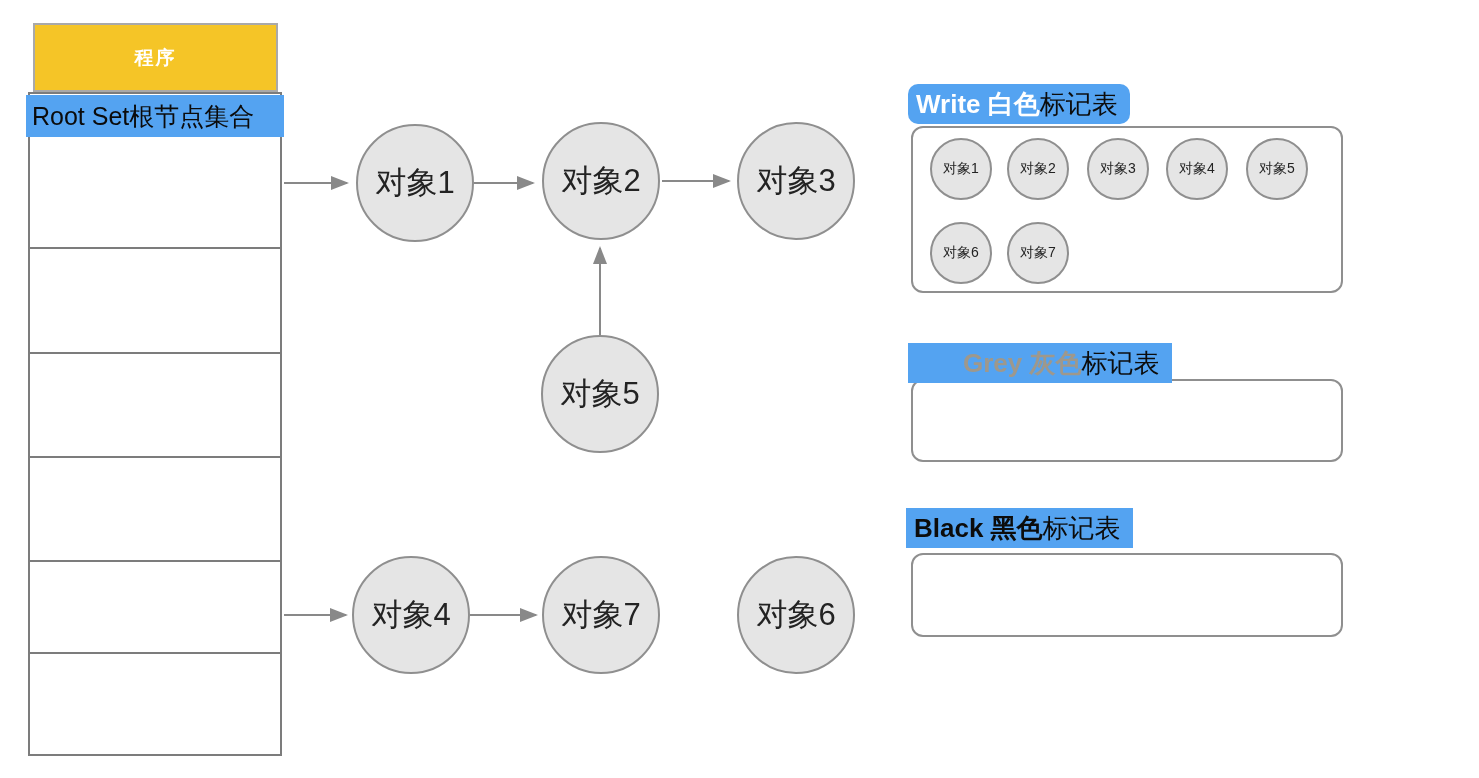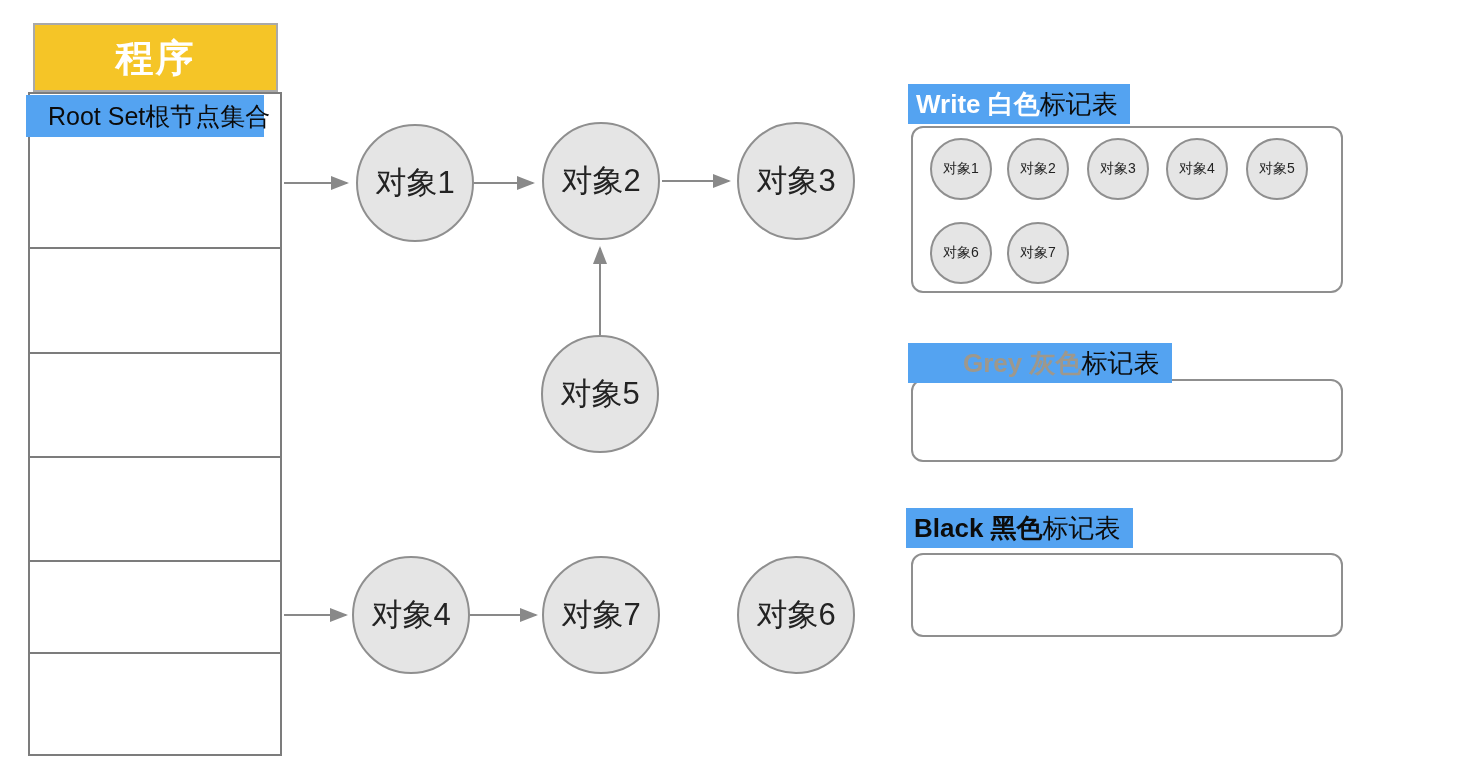--- a/index.html
+++ b/index.html
@@ -34,33 +34,33 @@
     position: absolute; left: 0; right: 0; height: 2px;
     background: var(--line-grey);
   }
   .prog-header {
     position: absolute;
     left: 33px; top: 23px;
     width: 245px; height: 69px;
     background: var(--header-yellow);
     border: 2px solid #a9a9a9;
     color: #ffffff;
-    font-size: 38px; font-weight: bold;
+    font-size: 19px; font-weight: bold;
     text-align: center; line-height: 66px;
     letter-spacing: 2px;
   }
   .root-bar {
     position: absolute;
     left: 26px; top: 95px;
-    width: 238px; height: 42px;
+    width: 258px; height: 42px;
     background: var(--highlight-blue);
     color: #0b0b0b;
     font-size: 25px;
     line-height: 42px;
-    padding-left: 22px;
+    padding-left: 6px;
     white-space: nowrap;
   }
 
   
   .node {
     position: absolute;
     background: #e5e5e5;
     border: 2px solid var(--shape-grey);
     border-radius: 50%;
     display: flex; align-items: center; justify-content: center;
@@ -97,21 +97,21 @@
     width: 432px;
     background: #ffffff;
     border: 2px solid var(--shape-grey);
     border-radius: 12px;
     z-index: 1;
   }
   #white-box { left: 911px; top: 126px; height: 167px; }
   #grey-box  { left: 911px; top: 379px; height: 83px; }
   #black-box { left: 911px; top: 553px; height: 84px; }
 
-  #white-bar { left: 908px; top: 84px; }
+  #white-bar { left: 908px; top: 84px; border-radius: 10px; }
   #grey-bar  { left: 908px; top: 343px; }
   #black-bar { left: 906px; top: 508px; }
 </style>
 </head>
 <body>
 
 <div class="canvas">
 
   <div class="prog-table">
     <div class="hline" style="top:153px"></div>

